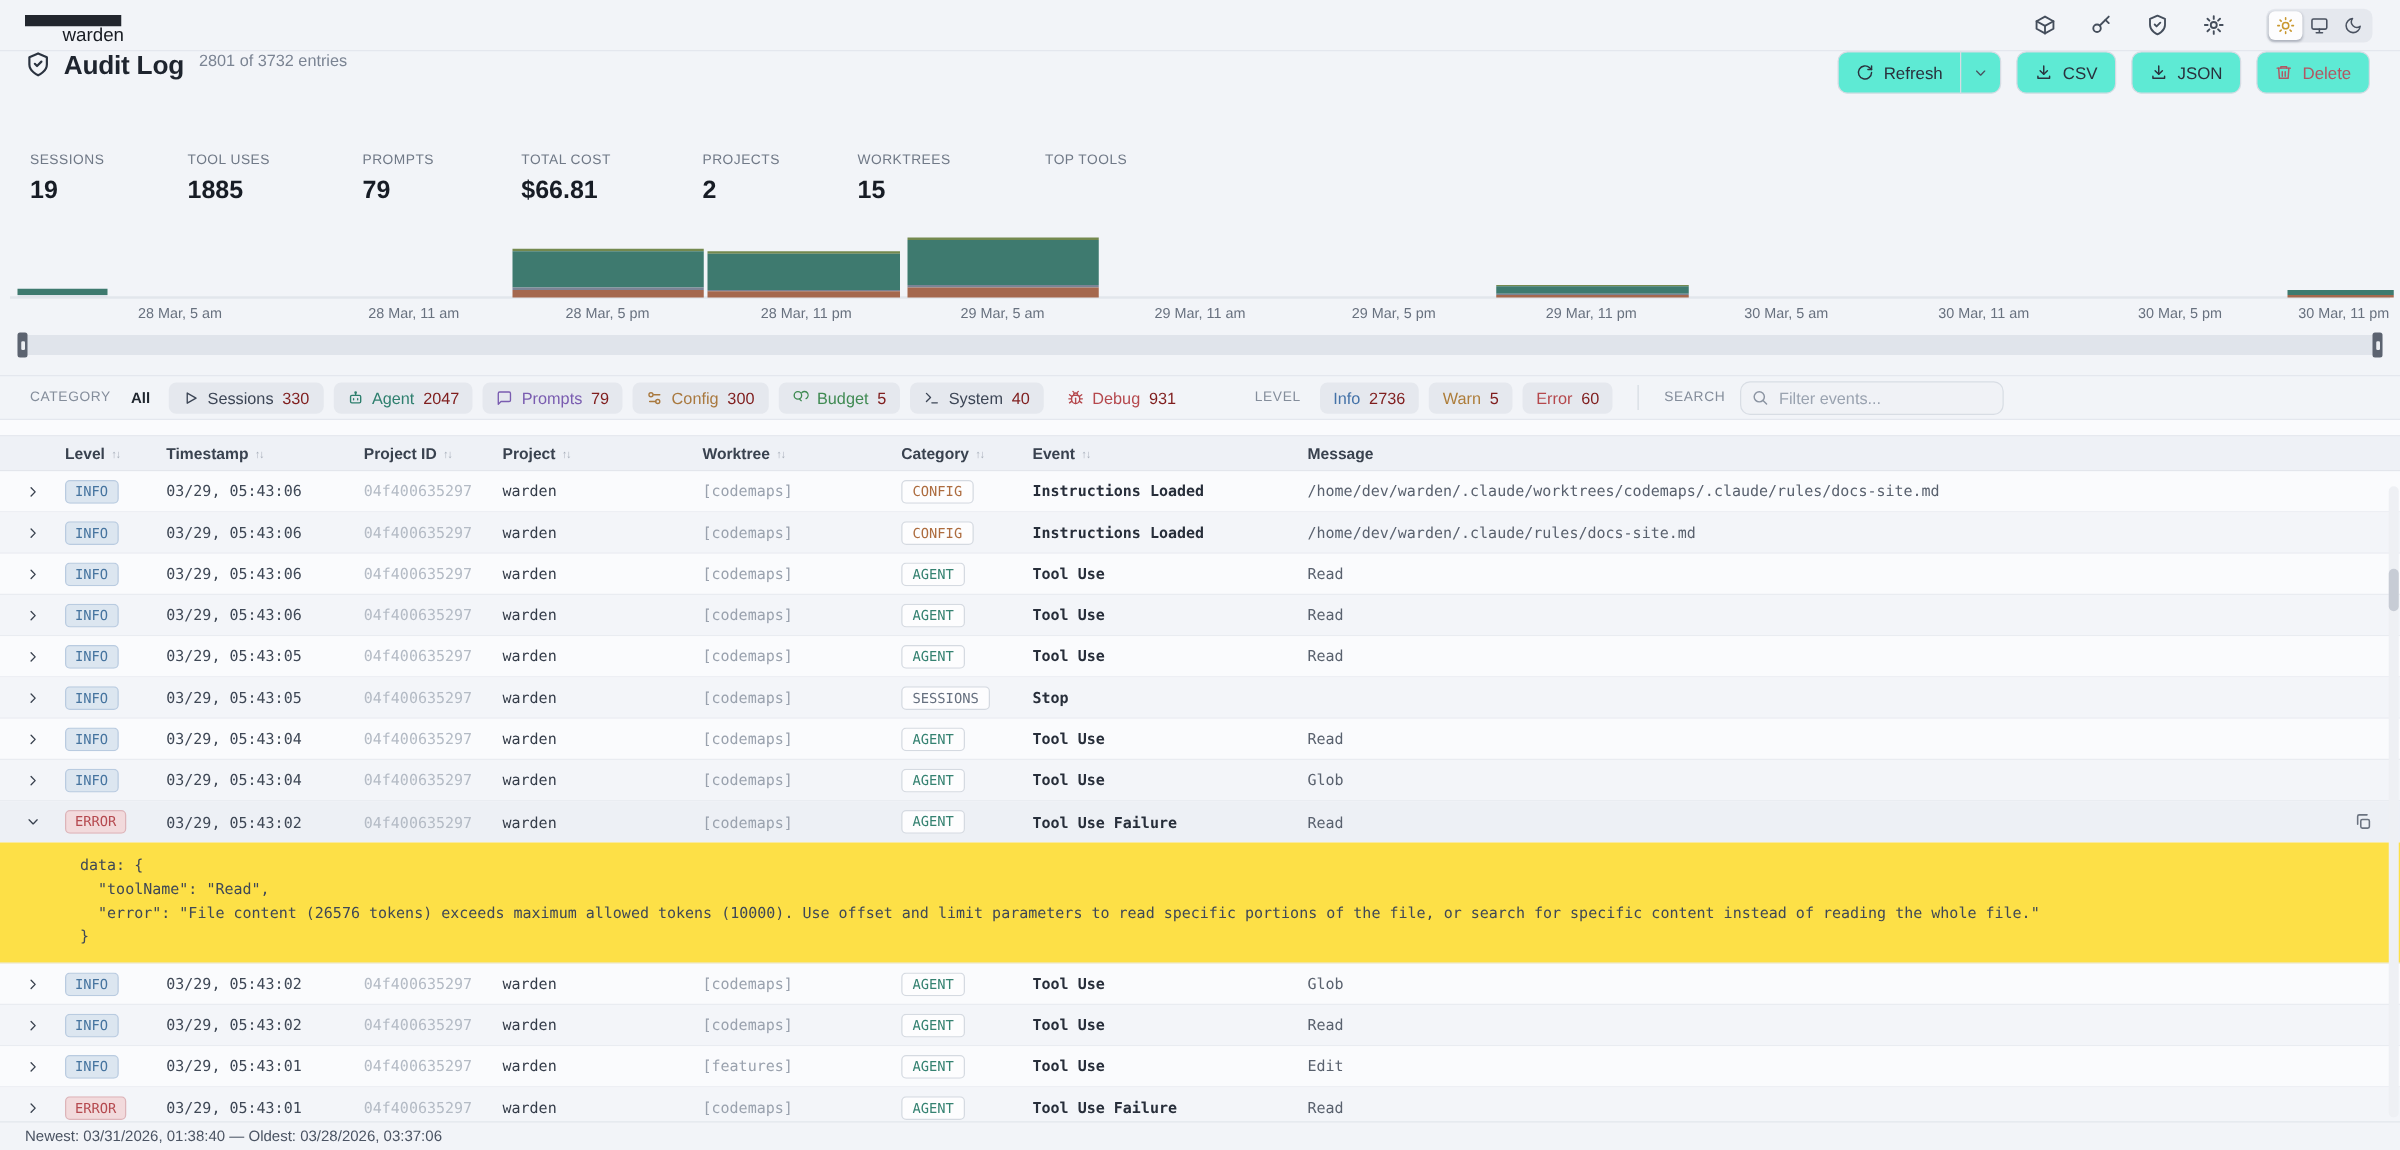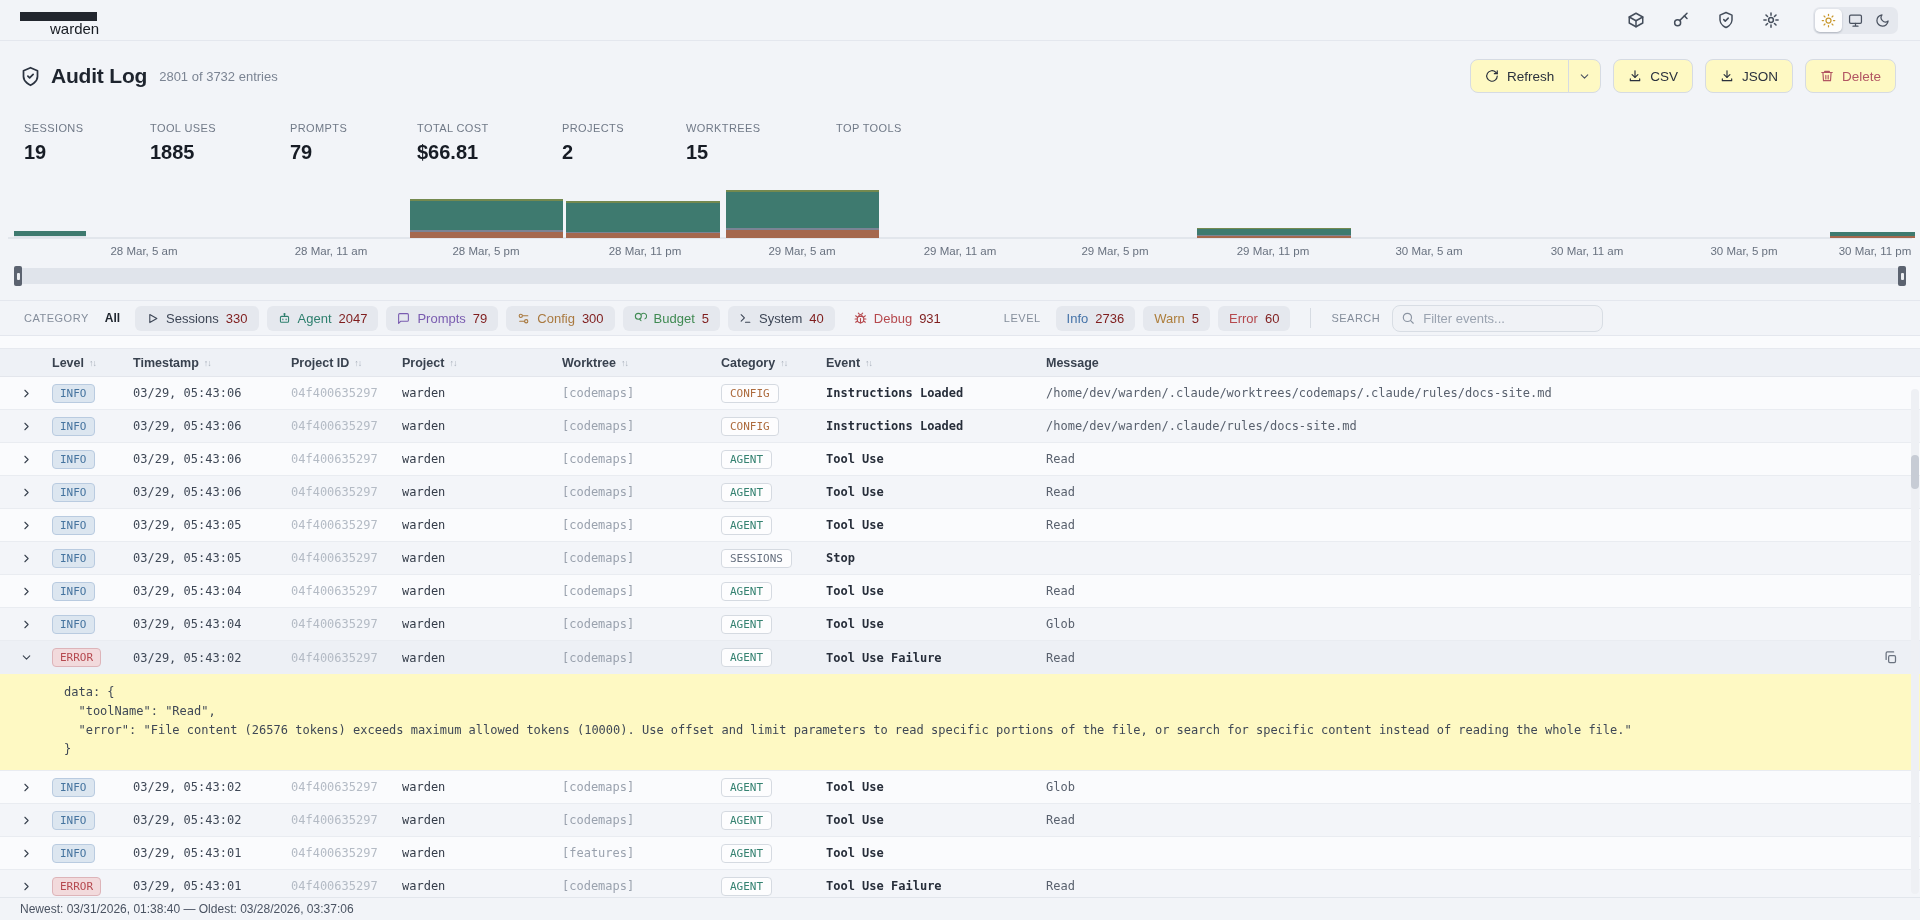--- a/index.html
+++ b/index.html
@@ -13,27 +13,27 @@
   .brand{display:flex;flex-direction:column;padding-top:7px}
   .brand-bar{width:77px;height:9px;background:#22262e}
   .brand-name{font-size:15px;color:#171b22;margin-left:30px;line-height:14px;padding-top:1px}
   .nav-right{display:flex;align-items:center;gap:27px;color:#454e5c}
   .navic{color:#454e5c}
   .theme{display:flex;background:#e5e8ee;border-radius:7px;padding:2px;margin-left:6px}
   .theme-seg{width:27px;height:23px;display:flex;align-items:center;justify-content:center;border-radius:5px;color:#4a5260}
   .theme-seg.active{background:#fdfdfe;box-shadow:0 1px 2px rgba(30,40,60,.28);color:#c9982f}
 
   
-  .pagehead{height:70px;display:flex;align-items:center;padding:0 24px 0 20px}
+  .pagehead{height:70px;display:flex;align-items:flex-start;padding:0 24px 0 20px}
   .pagehead .shield{color:#2b3340;margin-right:10px}
   .title{font-size:21px;font-weight:700;letter-spacing:-.2px}
   .entries{font-size:13px;color:#7b8493;margin-left:12px}
   .actions{margin-left:auto;display:flex;gap:12px;align-items:center}
   .group{display:flex}
-  .btn{height:34px;display:inline-flex;align-items:center;gap:8px;padding:0 14px;background:#fef9c3;border:1px solid #d6dbe3;border-radius:8px;font-size:13.5px;color:#2a313d;font-weight:500;cursor:pointer}
+  .btn{height:34px;display:inline-flex;align-items:center;gap:8px;padding:0 14px;background:#5eead4;border:1px solid #d6dbe3;border-radius:8px;font-size:13.5px;color:#2a313d;font-weight:500;cursor:pointer}
   .btn-main{border-radius:8px 0 0 8px}
   .btn-caret{padding:0 9px;border-radius:0 8px 8px 0;margin-left:-1px;color:#4a5260}
   .btn-danger{color:#b25663}
 
   
   .stats{display:flex;align-items:flex-start;padding:11px 24px 0 24px;height:67px}
   .stat{display:flex;flex-direction:column}
   .stat-label{font-size:11px;color:#707987;letter-spacing:.4px;font-weight:500}
   .stat-value{font-size:20px;font-weight:700;margin-top:7px;color:#171c25}
   .tools{display:flex;flex-direction:column}
@@ -85,21 +85,21 @@
   .c-pid{color:#b4bbc5}
   .c-proj{color:#343c49}
   .c-wt{color:#9aa2ae}
   .c-event{font-weight:700;color:#272e3a}
   .c-msg{color:#59616e}
   .expand-cell{display:flex;justify-content:center;color:#39424f}
   .badge{display:inline-block;font-size:11px;padding:2px 7px;border-radius:4px;border:1px solid}
   .lvl-INFO{color:#46749f;background:#dce6f0;border-color:#b9cbe0}
   .lvl-ERROR{color:#b5494f;background:#f2dadc;border-color:#ddb4b9}
   .cbadge{display:inline-block;font-size:11px;padding:2px 8px;border-radius:4px;border:1px solid #d5dae1;background:#fdfdfe}
-  .detail{background:#fef9c3;border-bottom:1px solid #e9ecf1;padding:9px 24px 11px 64px;font-family:"DejaVu Sans Mono",monospace;font-size:12px;line-height:19px;color:#3f4856;white-space:pre}
+  .detail{background:#fde047;border-bottom:1px solid #e9ecf1;padding:9px 24px 11px 64px;font-family:"DejaVu Sans Mono",monospace;font-size:12px;line-height:19px;color:#3f4856;white-space:pre}
   .copy-btn{color:#6b7380;display:flex;justify-content:flex-end;padding-right:22px;cursor:pointer}
 
   
   .statusbar{position:absolute;left:0;right:0;bottom:0;height:23px;background:#f2f4f8;border-top:1px solid #e2e6ec;display:flex;align-items:center;padding:0 20px;font-size:12px;color:#4a5362}
   .vscroll{position:absolute;right:1px;top:389px;width:8px;height:505px;background:#eef0f4;border-radius:4px}
   .vthumb{width:8px;height:34px;margin-top:66px;background:#c7ccd5;border-radius:4px;cursor:grab}
 </style>
 </head>
 <body>
 
@@ -689,20 +689,21 @@
             </svg>
           </span>
     </div>
     <div class="cell"><span class="badge lvl-INFO">INFO</span></div>
     <div class="cell c-ts">03/29, 05:43:01</div>
     <div class="cell c-pid">04f400635297</div>
     <div class="cell c-proj">warden</div>
     <div class="cell c-wt">[features]</div>
     <div class="cell"><span class="cbadge" style="color:#358271">AGENT</span></div>
     <div class="cell c-event">Tool Use</div>
+    <div class="cell c-msg">Edit</div>
     <div class="copy-btn"></div>
   </div>
       <div class="trow rowgrid alt">
     <div class="cell expand-cell">
       <span class="ic">
             <svg width="13" height="13" viewBox="0 0 24 24">
               <path d="M9 6l6 6-6 6"></path>
             </svg>
           </span>
     </div>

